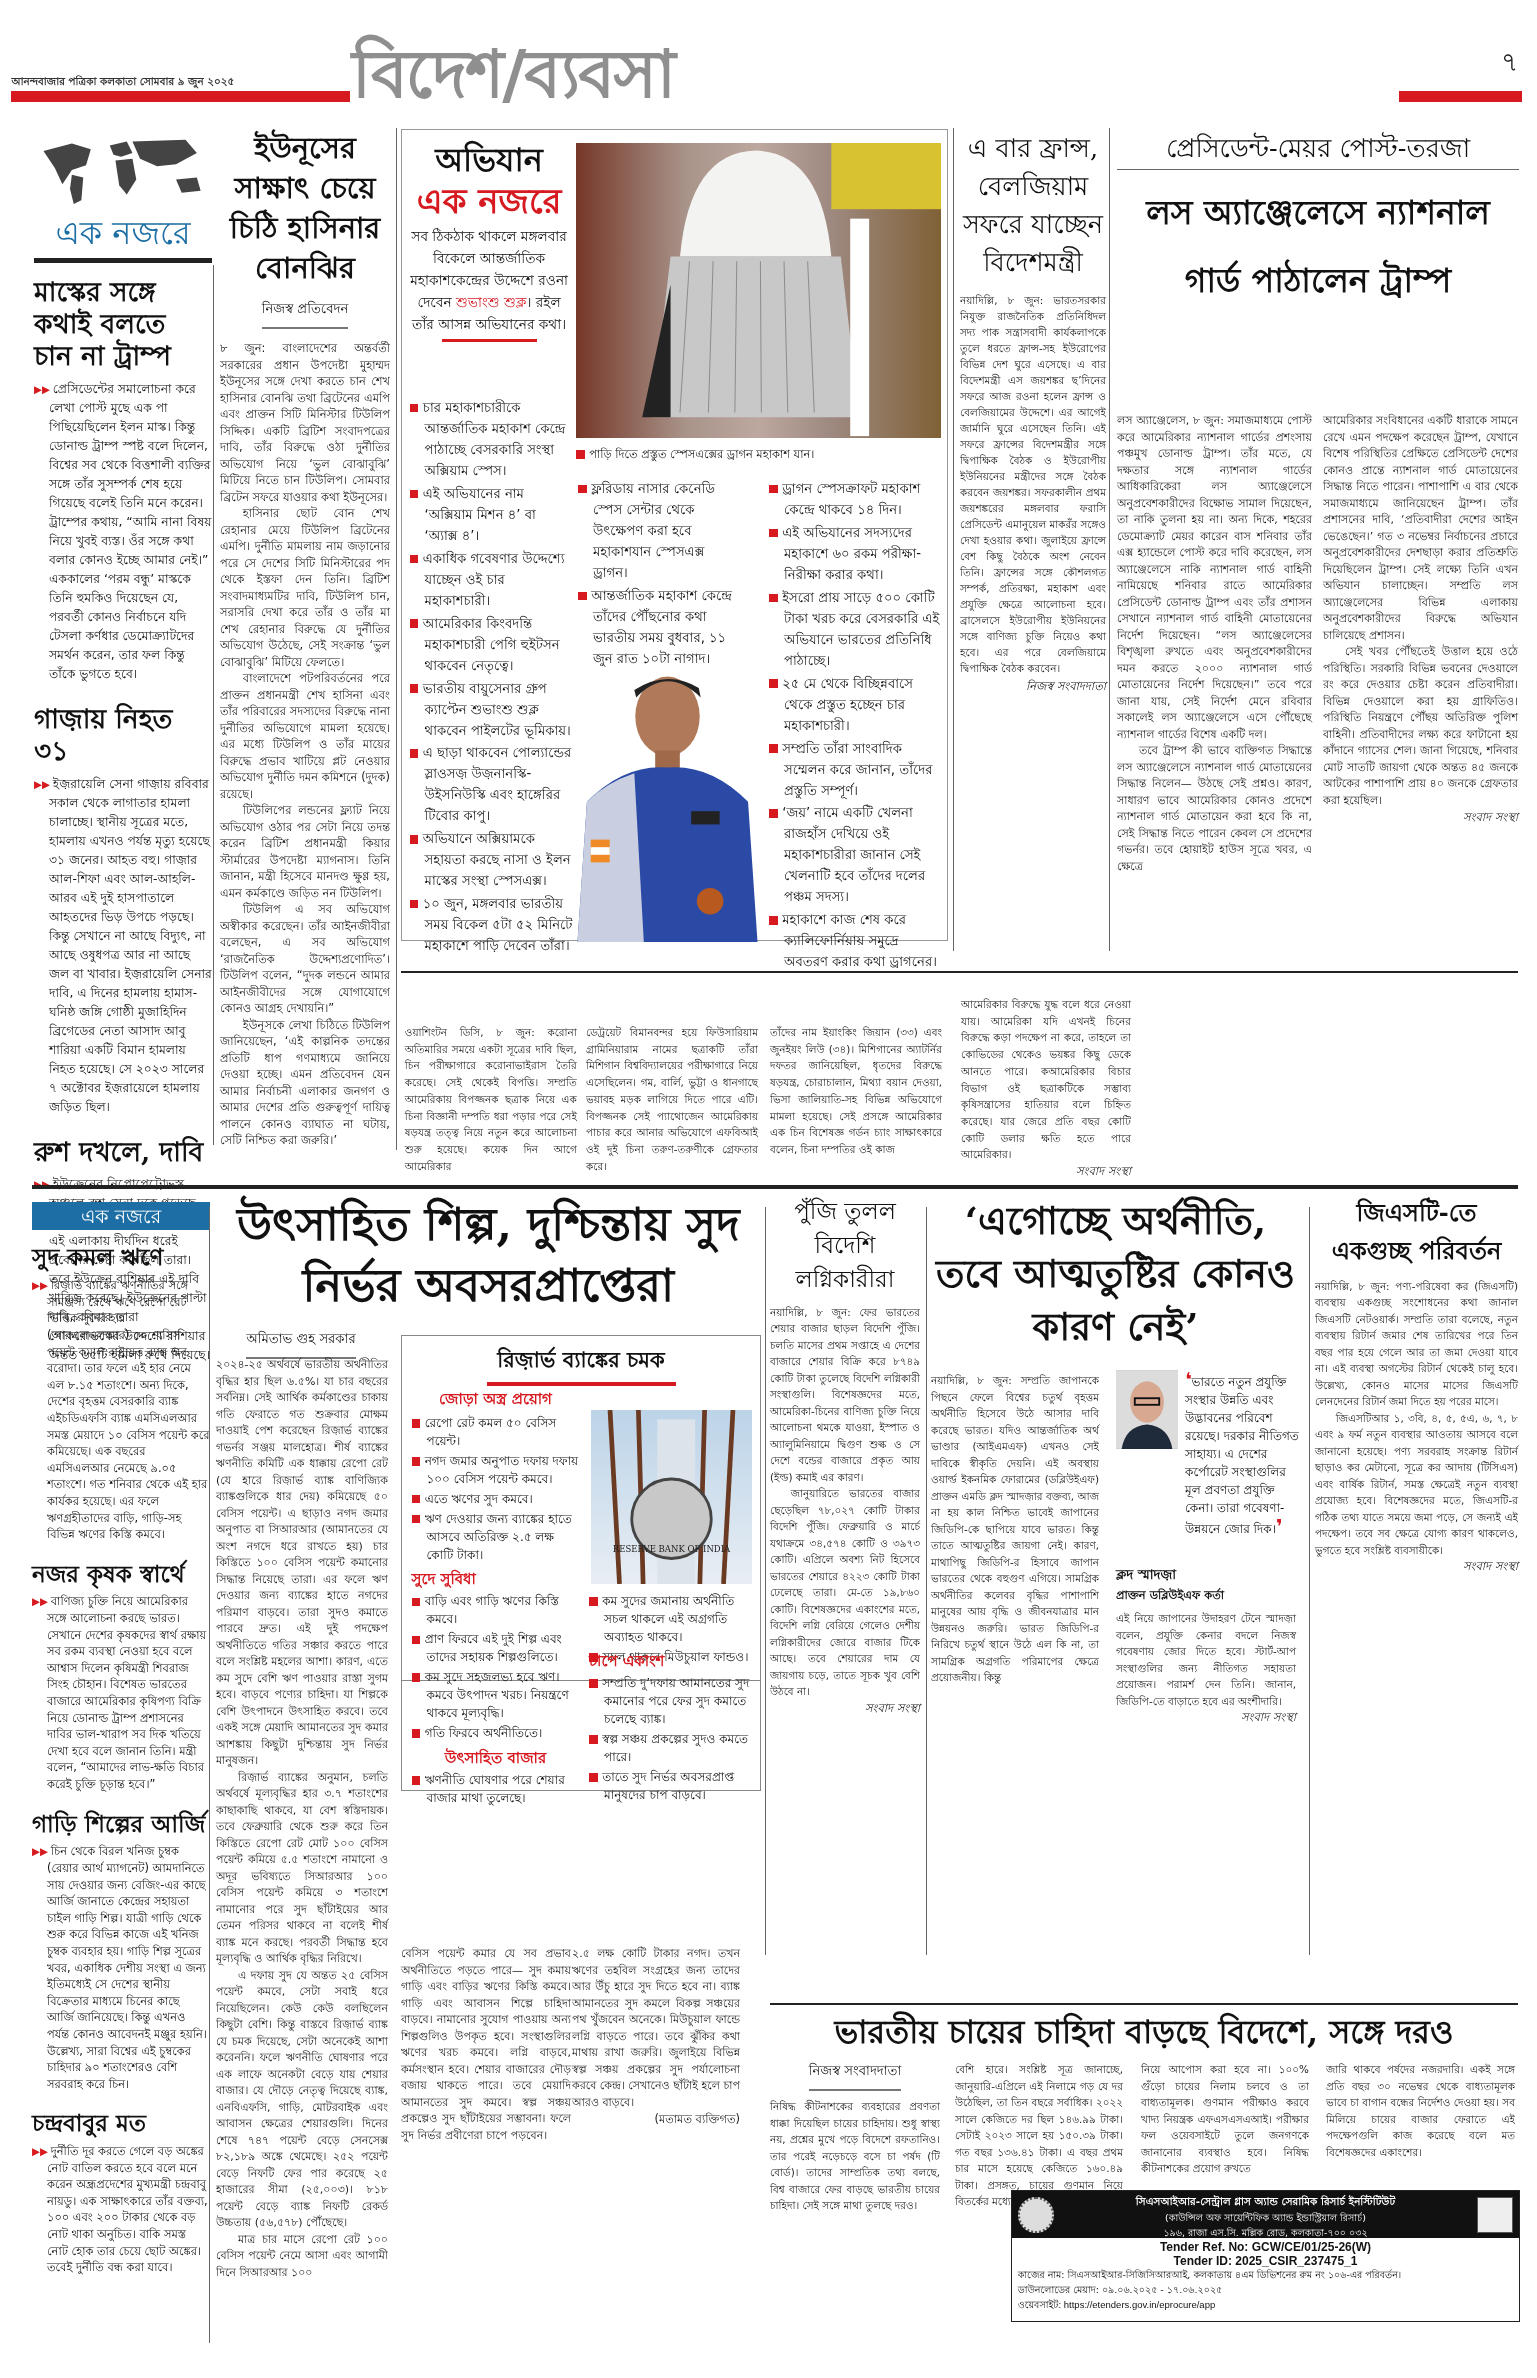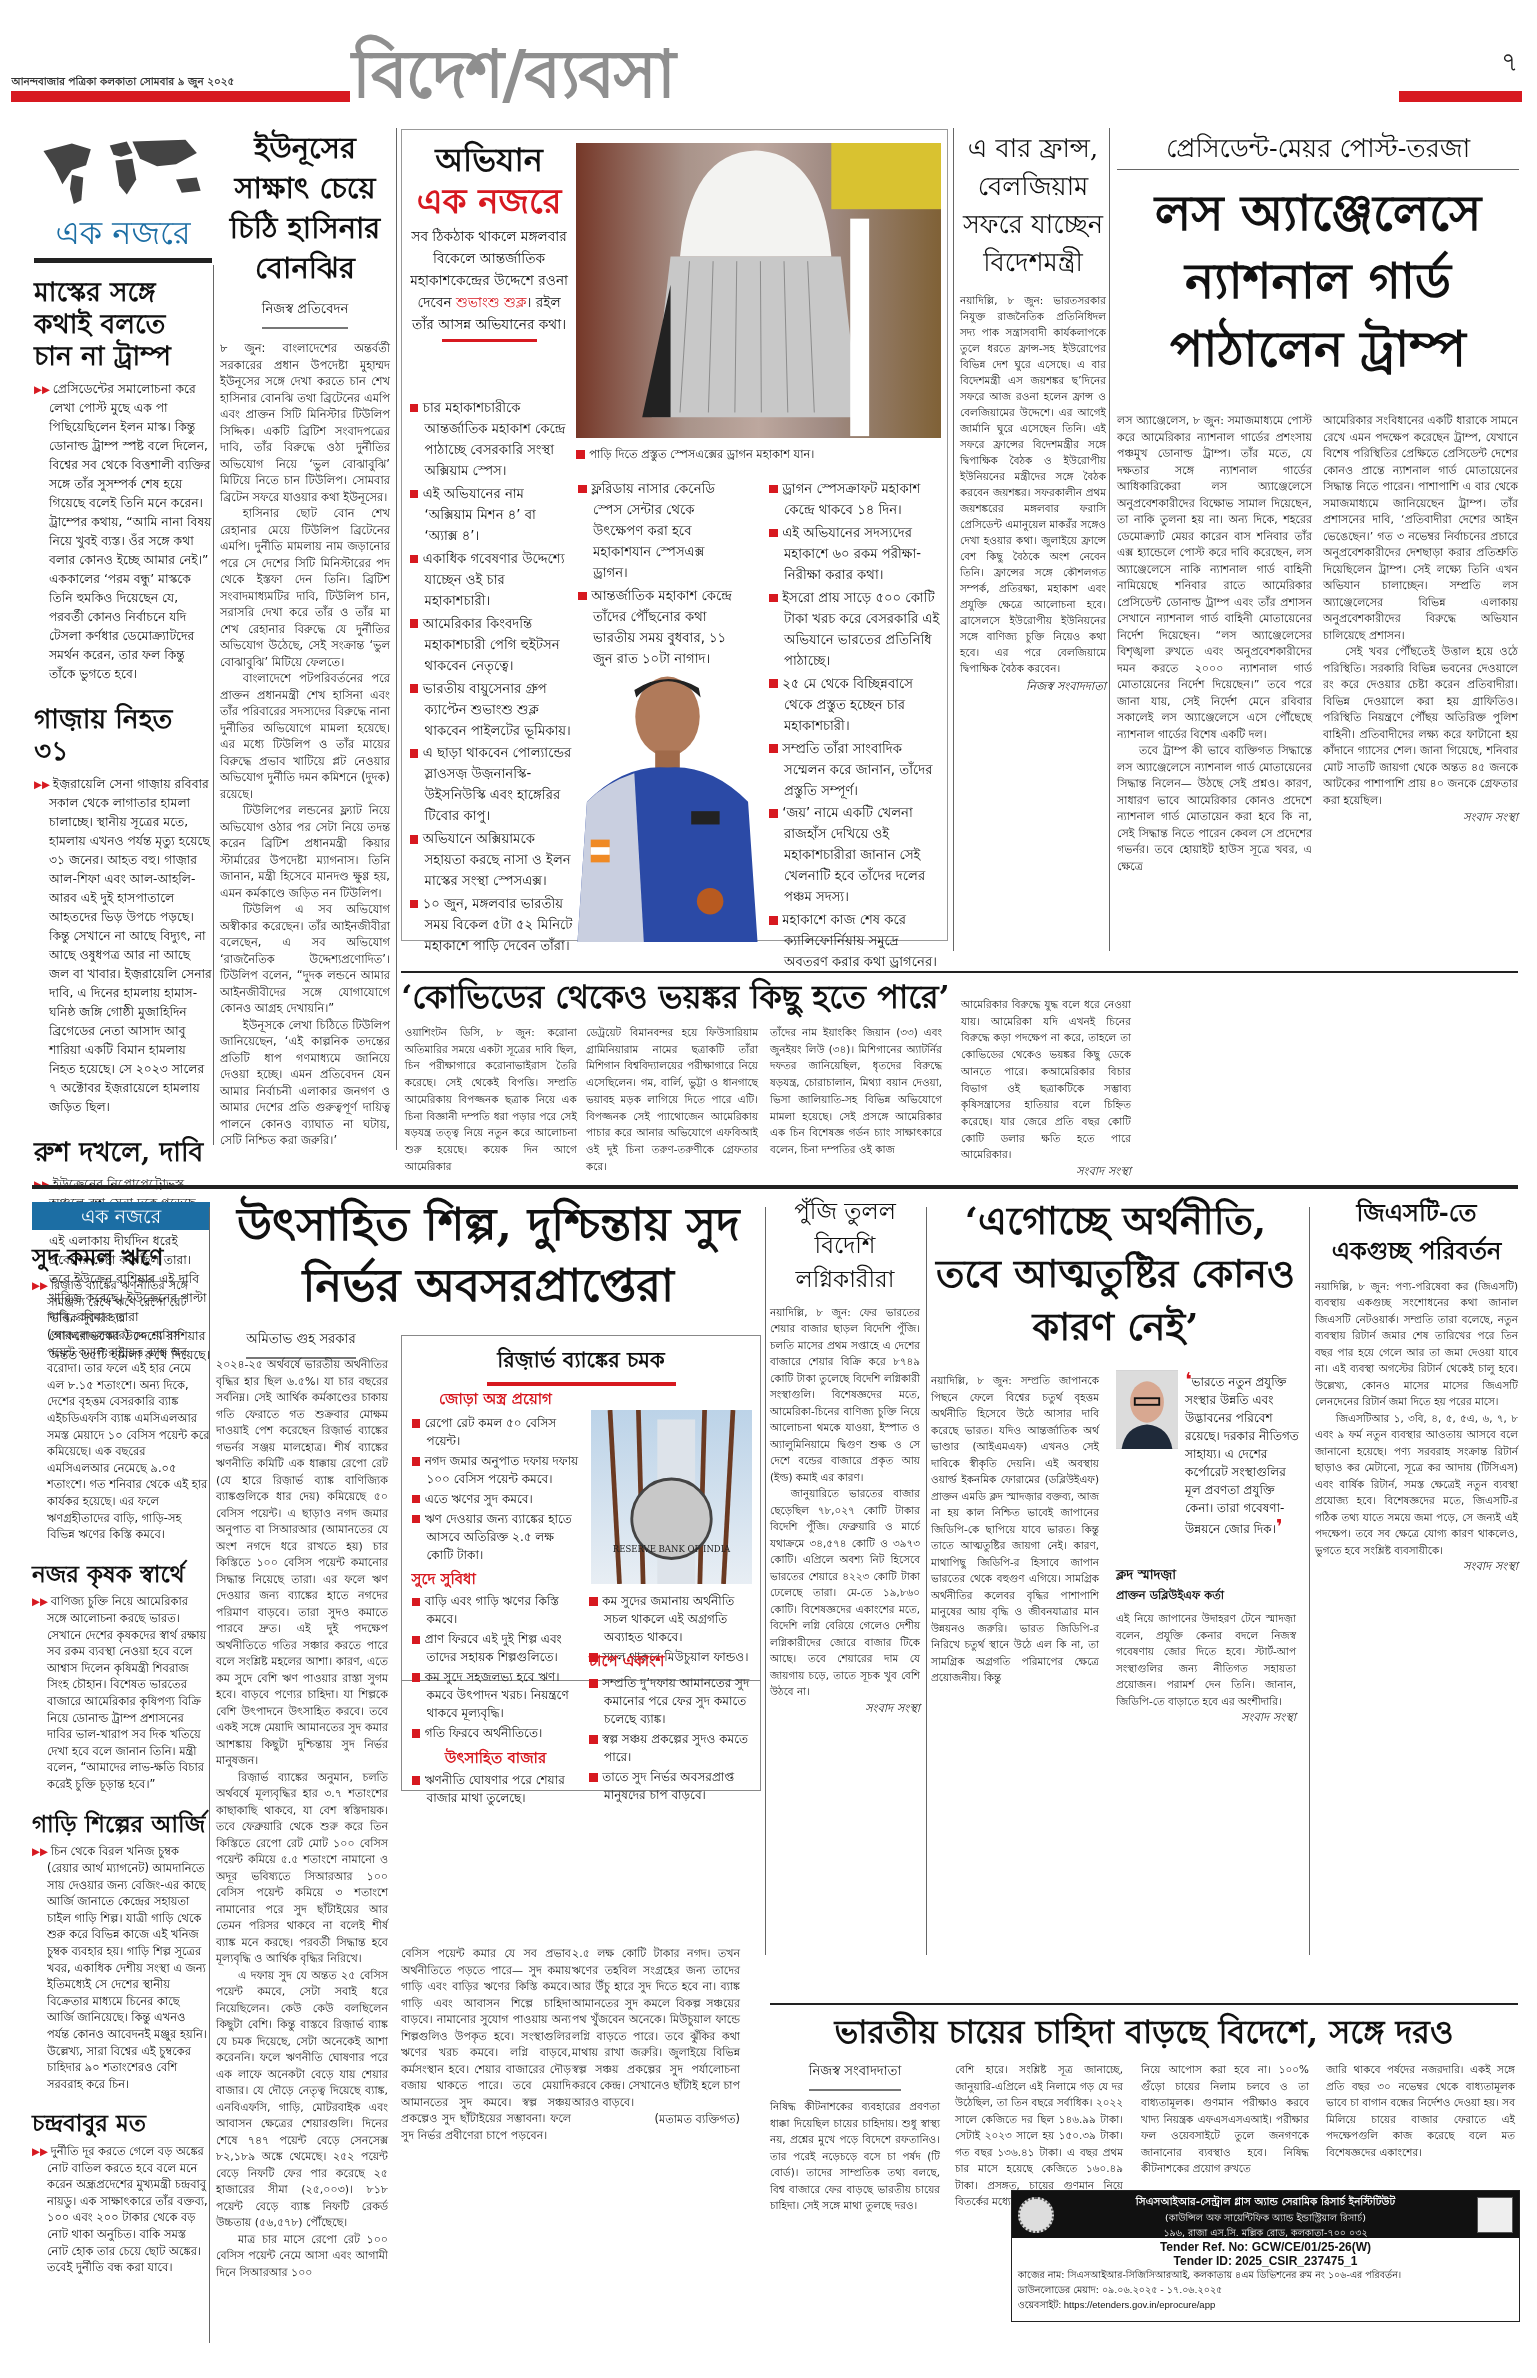--- a/index.html
+++ b/index.html
@@ -143,35 +143,34 @@
 <div class="vline" style="left:953px;top:128px;height:823px"></div>
 <div class="abs" style="left:960px;top:129px;width:146px">
   <div class="big-head" style="font-size:25.6px;line-height:38px;font-weight:normal">এ বার ফ্রান্স, বেলজিয়াম সফরে যাচ্ছেন বিদেশমন্ত্রী</div>
   <div class="body-text" style="margin-top:11.4px;font-size:10.4px;line-height:16px">নয়াদিল্লি, ৮ জুন: ভারতসরকার নিযুক্ত রাজনৈতিক প্রতিনিধিদল সদ্য পাক সন্ত্রাসবাদী কার্যকলাপকে তুলে ধরতে ফ্রান্স-সহ ইউরোপের বিভিন্ন দেশ ঘুরে এসেছে। এ বার বিদেশমন্ত্রী এস জয়শঙ্কর ছ’দিনের সফরে আজ রওনা হলেন ফ্রান্স ও বেলজিয়ামের উদ্দেশে। এর আগেই জার্মানি ঘুরে এসেছেন তিনি। এই সফরে ফ্রান্সের বিদেশমন্ত্রীর সঙ্গে দ্বিপাক্ষিক বৈঠক ও ইউরোপীয় ইউনিয়নের মন্ত্রীদের সঙ্গে বৈঠক করবেন জয়শঙ্কর। সফরকালীন প্রথম জয়শঙ্করের মঙ্গলবার ফরাসি প্রেসিডেন্ট এমানুয়েল মাকরঁর সঙ্গেও দেখা হওয়ার কথা। জুলাইয়ে ফ্রান্সে বেশ কিছু বৈঠকে অংশ নেবেন তিনি। ফ্রান্সের সঙ্গে কৌশলগত সম্পর্ক, প্রতিরক্ষা, মহাকাশ এবং প্রযুক্তি ক্ষেত্রে আলোচনা হবে। ব্রাসেলসে ইউরোপীয় ইউনিয়নের সঙ্গে বাণিজ্য চুক্তি নিয়েও কথা হবে। এর পরে বেলজিয়ামে দ্বিপাক্ষিক বৈঠক করবেন।</div>
   <div class="credit" style="margin-top:1.9px">নিজস্ব সংবাদদাতা</div>
 </div>
 <div class="vline" style="left:1109px;top:128px;height:823px"></div>
 
 <div class="abs" style="left:1117px;top:129px;width:402px">
   <div class="serif" style="font-size:25.6px;line-height:38px;text-align:center;border-bottom:0.9px solid #666;padding-bottom:1.9px">প্রেসিডেন্ট-মেয়র পোস্ট-তরজা</div>
-  <div class="big-head" style="font-size:49px;line-height:68px;margin-top:9.5px">লস অ্যাঞ্জেলেসে ন্যাশনাল গার্ড পাঠালেন ট্রাম্প</div>
+  <div class="big-head" style="font-size:33px;line-height:68px;margin-top:9.5px">লস অ্যাঞ্জেলেসে ন্যাশনাল গার্ড পাঠালেন ট্রাম্প</div>
   <div class="abs body-text" style="left:0;top:284px;width:195px;font-size:11px;line-height:16.5px">
     <p class="noindent">লস অ্যাঞ্জেলেস, ৮ জুন: সমাজমাধ্যমে পোস্ট করে আমেরিকার ন্যাশনাল গার্ডের প্রশংসায় পঞ্চমুখ ডোনাল্ড ট্রাম্প। তাঁর মতে, যে দক্ষতার সঙ্গে ন্যাশনাল গার্ডের আধিকারিকেরা লস অ্যাঞ্জেলেসে অনুপ্রবেশকারীদের বিক্ষোভ সামাল দিয়েছেন, তা নাকি তুলনা হয় না। অন্য দিকে, শহরের ডেমোক্র্যাট মেয়র কারেন বাস শনিবার তাঁর এক্স হ্যান্ডেলে পোস্ট করে দাবি করেছেন, লস অ্যাঞ্জেলেসে নাকি ন্যাশনাল গার্ড বাহিনী নামিয়েছে শনিবার রাতে আমেরিকার প্রেসিডেন্ট ডোনাল্ড ট্রাম্প এবং তাঁর প্রশাসন সেখানে ন্যাশনাল গার্ড বাহিনী মোতায়েনের নির্দেশ দিয়েছেন। “লস অ্যাঞ্জেলেসের বিশৃঙ্খলা রুখতে এবং অনুপ্রবেশকারীদের দমন করতে ২০০০ ন্যাশনাল গার্ড মোতায়েনের নির্দেশ দিয়েছেন।” তবে পরে জানা যায়, সেই নির্দেশ মেনে রবিবার সকালেই লস অ্যাঞ্জেলেসে এসে পৌঁছেছে ন্যাশনাল গার্ডের বিশেষ একটি দল।</p>
     <p>তবে ট্রাম্প কী ভাবে ব্যক্তিগত সিদ্ধান্তে লস অ্যাঞ্জেলেসে ন্যাশনাল গার্ড মোতায়েনের সিদ্ধান্ত নিলেন— উঠছে সেই প্রশ্নও। কারণ, সাধারণ ভাবে আমেরিকার কোনও প্রদেশে ন্যাশনাল গার্ড মোতায়েন করা হবে কি না, সেই সিদ্ধান্ত নিতে পারেন কেবল সে প্রদেশের গভর্নর। তবে হোয়াইট হাউস সূত্রে খবর, এ ক্ষেত্রে</p>
   </div>
   <div class="abs body-text" style="left:206px;top:284px;width:195px;font-size:11px;line-height:16.5px">
     <p class="noindent">আমেরিকার সংবিধানের একটি ধারাকে সামনে রেখে এমন পদক্ষেপ করেছেন ট্রাম্প, যেখানে বিশেষ পরিস্থিতির প্রেক্ষিতে প্রেসিডেন্ট দেশের কোনও প্রান্তে ন্যাশনাল গার্ড মোতায়েনের সিদ্ধান্ত নিতে পারেন। পাশাপাশি এ বার থেকে সমাজমাধ্যমে জানিয়েছেন ট্রাম্প। তাঁর প্রশাসনের দাবি, ‘প্রতিবাদীরা দেশের আইন ভেঙেছেন।’ গত ৩ নভেম্বর নির্বাচনের প্রচারে অনুপ্রবেশকারীদের দেশছাড়া করার প্রতিশ্রুতি দিয়েছিলেন ট্রাম্প। সেই লক্ষ্যে তিনি এখন অভিযান চালাচ্ছেন। সম্প্রতি লস অ্যাঞ্জেলেসের বিভিন্ন এলাকায় অনুপ্রবেশকারীদের বিরুদ্ধে অভিযান চালিয়েছে প্রশাসন।</p>
     <p>সেই খবর পৌঁছতেই উত্তাল হয়ে ওঠে পরিস্থিতি। সরকারি বিভিন্ন ভবনের দেওয়ালে রং করে দেওয়ার চেষ্টা করেন প্রতিবাদীরা। বিভিন্ন দেওয়ালে করা হয় গ্রাফিতিও। পরিস্থিতি নিয়ন্ত্রণে পৌঁছয় অতিরিক্ত পুলিশ বাহিনী। প্রতিবাদীদের লক্ষ্য করে ফাটানো হয় কাঁদানে গ্যাসের শেল। জানা গিয়েছে, শনিবার মোট সাতটি জায়গা থেকে অন্তত ৪৫ জনকে আটকের পাশাপাশি প্রায় ৪০ জনকে গ্রেফতার করা হয়েছিল।</p>
     <div class="credit">সংবাদ সংস্থা</div>
   </div>
 </div>
 
 <div class="hline" style="left:401px;top:971px;width:1117px;height:1.9px"></div>
 <div class="abs" style="left:401px;top:975px;width:1117px">
-  <div class="big-head" style="font-size:32px;line-height:44px;width:549px;text-align:center">‘কোভিডের থেকেও ভয়ঙ্কর কিছু হতে পারে’</div>
   <div class="abs body-text" style="left:3.8px;top:49px;width:172px;font-size:10.4px;line-height:16.7px">ওয়াশিংটন ডিসি, ৮ জুন: করোনা অতিমারির সময়ে একটা সূত্রের দাবি ছিল, চিন পরীক্ষাগারে করোনাভাইরাস তৈরি করেছে। সেই থেকেই বিপত্তি। সম্প্রতি আমেরিকায় বিপজ্জনক ছত্রাক নিয়ে এক চিনা বিজ্ঞানী দম্পতি ধরা পড়ার পরে সেই ষড়যন্ত্র তত্ত্ব নিয়ে নতুন করে আলোচনা শুরু হয়েছে। কয়েক দিন আগে আমেরিকার</div>
   <div class="abs body-text" style="left:185px;top:49px;width:172px;font-size:10.4px;line-height:16.7px">ডেট্রয়েট বিমানবন্দর হয়ে ফিউসারিয়াম গ্রামিনিয়ারাম নামের ছত্রাকটি তাঁরা মিশিগান বিশ্ববিদ্যালয়ের পরীক্ষাগারে নিয়ে এসেছিলেন। গম, বার্লি, ভুট্টা ও ধানগাছে ভয়াবহ মড়ক লাগিয়ে দিতে পারে এটি। বিপজ্জনক সেই প্যাথোজেন আমেরিকায় পাচার করে আনার অভিযোগে এফবিআই ওই দুই চিনা তরুণ-তরুণীকে গ্রেফতার করে।</div>
   <div class="abs body-text" style="left:369px;top:49px;width:172px;font-size:10.4px;line-height:16.7px">তাঁদের নাম ইয়াংকিং জিয়ান (৩৩) এবং জুনইয়ং লিউ (৩৪)। মিশিগানের অ্যাটর্নির দফতর জানিয়েছিল, ধৃতদের বিরুদ্ধে ষড়যন্ত্র, চোরাচালান, মিথ্যা বয়ান দেওয়া, ভিসা জালিয়াতি-সহ বিভিন্ন অভিযোগে মামলা হয়েছে। সেই প্রসঙ্গে আমেরিকার এক চিন বিশেষজ্ঞ গর্ডন চ্যাং সাক্ষাৎকারে বলেন, চিনা দম্পতির ওই কাজ</div>
   <div class="abs body-text" style="left:560px;top:21px;width:170px;font-size:10.4px;line-height:16.7px">
     <div>আমেরিকার বিরুদ্ধে যুদ্ধ বলে ধরে নেওয়া যায়। আমেরিকা যদি এখনই চিনের বিরুদ্ধে কড়া পদক্ষেপ না করে, তাহলে তা কোভিডের থেকেও ভয়ঙ্কর কিছু ডেকে আনতে পারে। কআমেরিকার বিচার বিভাগ ওই ছত্রাকটিকে সম্ভাব্য কৃষিসন্ত্রাসের হাতিয়ার বলে চিহ্নিত করেছে। যার জেরে প্রতি বছর কোটি কোটি ডলার ক্ষতি হতে পারে আমেরিকার।</div>
     <div class="credit">সংবাদ সংস্থা</div>
   </div>
 </div>
 
 <div class="hline" style="left:32px;top:1185px;width:1486px"></div>

